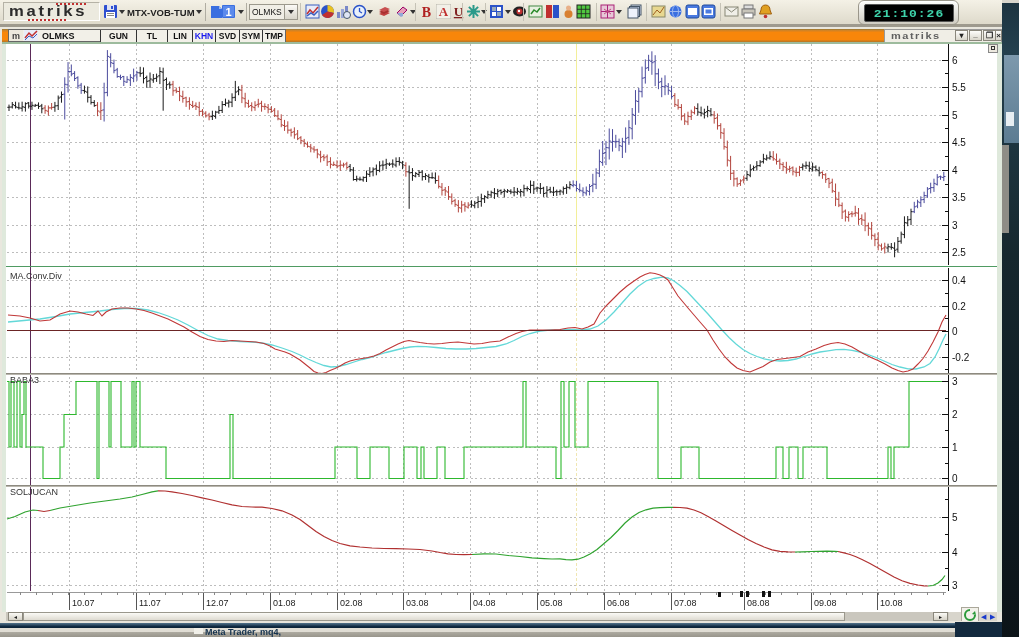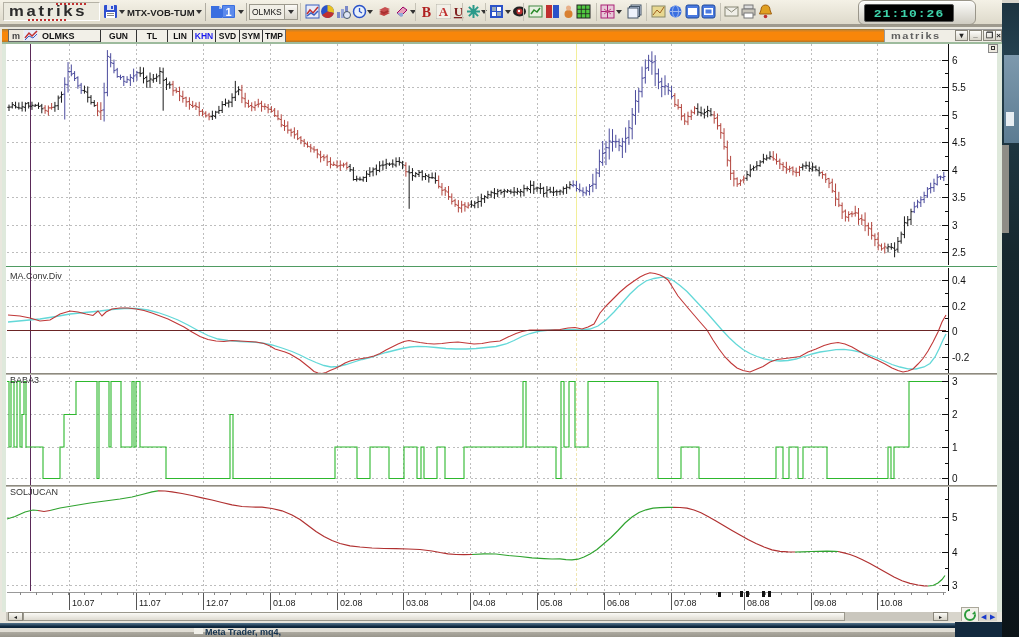--- a/index.html
+++ b/index.html
@@ -163,21 +163,21 @@
       <circle cx="7.5" cy="12.5" r="1.8" fill="#c03030"></circle>
     </svg>
     <div class="abs" style="left:300px;top:3px;width:1px;height:18px;background:#c5c2b6"></div>
     <div class="abs" style="left:415px;top:3px;width:1px;height:18px;background:#c5c2b6"></div>
     <div class="abs" style="left:462px;top:3px;width:1px;height:18px;background:#c5c2b6"></div>
     <div class="abs" style="left:485px;top:3px;width:1px;height:18px;background:#c5c2b6"></div>
     <div class="abs" style="left:523px;top:3px;width:1px;height:18px;background:#c5c2b6"></div>
     <div class="abs" style="left:596px;top:3px;width:1px;height:18px;background:#c5c2b6"></div>
     <div class="abs" style="left:646px;top:3px;width:1px;height:18px;background:#c5c2b6"></div>
     <div class="abs" style="left:720px;top:3px;width:1px;height:18px;background:#c5c2b6"></div>
-    <div class="abs" style="left:858px;top:0px;width:118px;height:25px;background:linear-gradient(#fdfdfb,#cfccc2);border:1px solid #9a968a;border-radius:6px;box-shadow:inset 0 1px 0 #fff">
+    <div class="abs" style="left:858px;top:0px;width:101px;height:25px;background:linear-gradient(#fdfdfb,#cfccc2);border:1px solid #9a968a;border-radius:6px;box-shadow:inset 0 1px 0 #fff">
 <div class="abs" style="left:5px;top:3px;width:90px;height:18px;background:#000;border:1px solid #555;border-radius:2px">
 <div style="font:bold 13px 'Liberation Mono',monospace;color:#3ed3ab;text-align:center;line-height:17px;letter-spacing:1px;transform:scaleY(0.9)">21:10:26</div>
 </div>
     </div>
     <div class="abs" style="left:0;top:27px;width:1002px;height:595px;background:#e9e7de"></div>
     <div class="abs" style="left:2px;top:29px;width:1000px;height:14px;background:linear-gradient(#b5813a,#f8860a 25%,#f8860a 75%,#9a7030);"></div>
     <div class="abs" style="left:2px;top:29px;width:1000px;height:1px;background:#a87c30"></div>
     <div class="abs" style="left:8px;top:29px;width:278px;height:13px;background:#f2f0e8;border:1px solid #666"></div>
     <svg class="abs" style="left:9px;top:30px" width="14" height="11" viewBox="0 0 14 11">
       <rect width="14" height="11" fill="#ece9dd"></rect>

